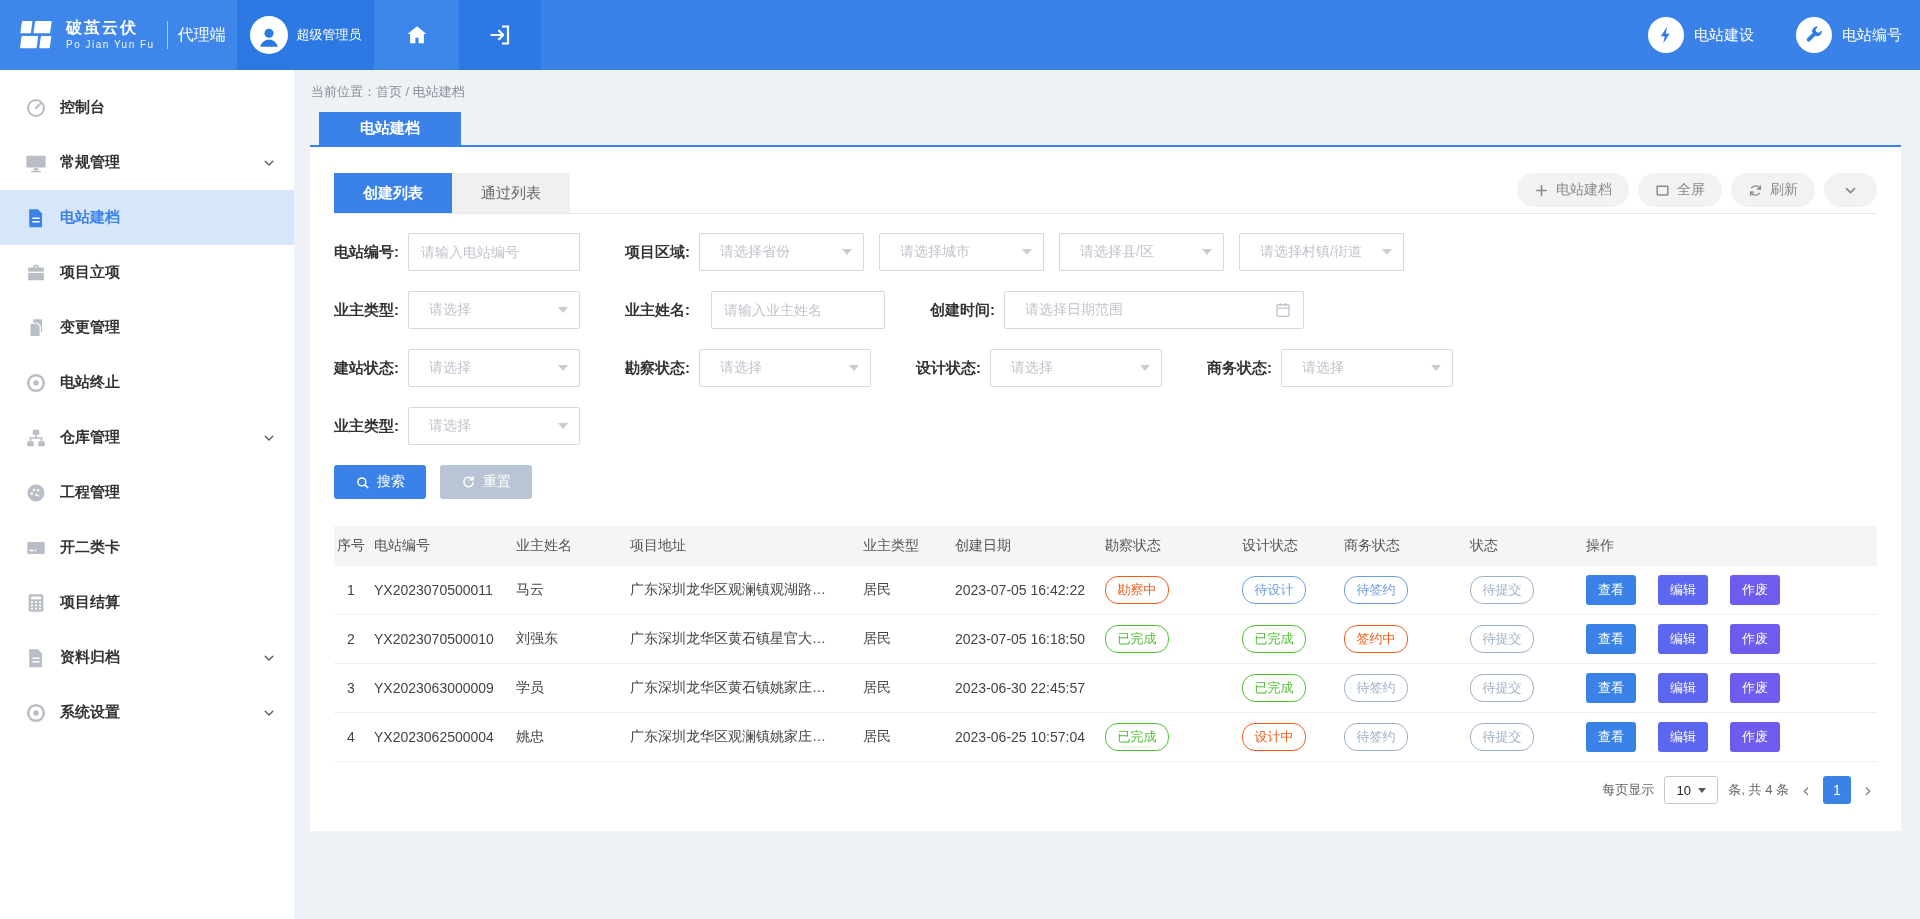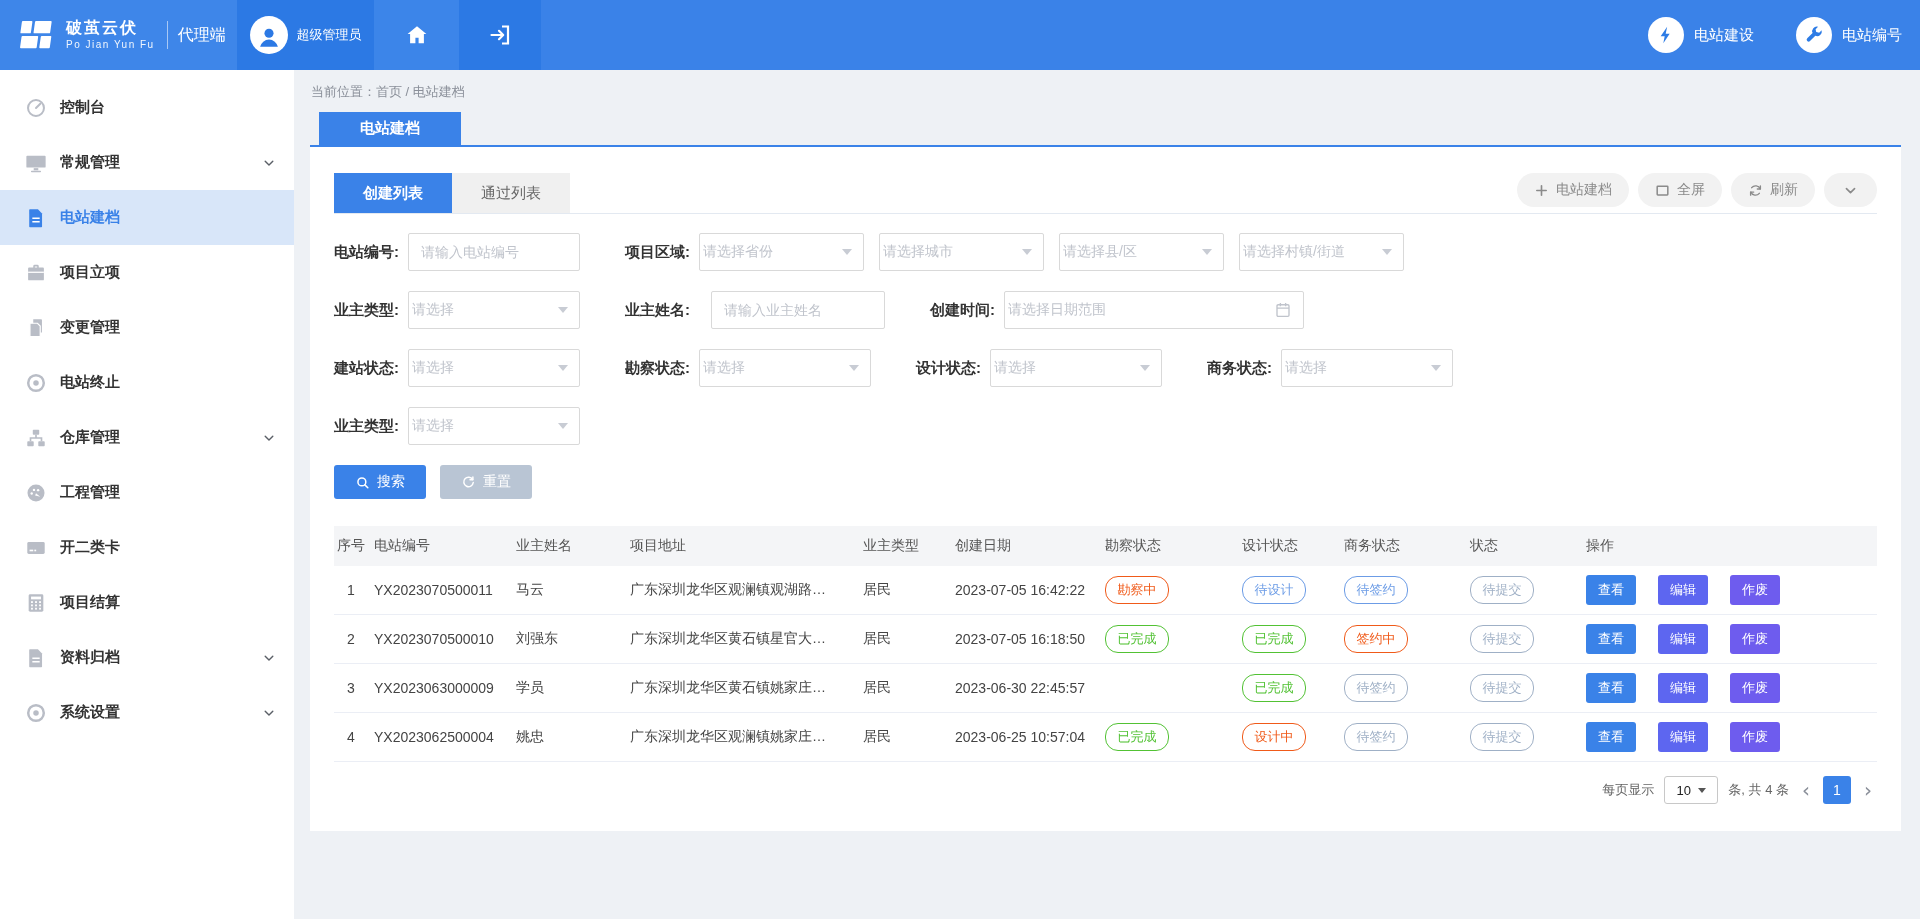--- a/index.html
+++ b/index.html
@@ -67,21 +67,21 @@
   .filters { padding-top:19px; }
   .f-row { display:flex; align-items:center; margin-bottom:20px; height:38px; }
   .field { display:flex; align-items:center; }
   .field + .field { margin-left:45px; }
   .field.joined { margin-left:15px; }
   .f-label { font-size:15px; color:#333; font-weight:700; margin-right:9px; white-space:nowrap; }
   .f-input { height:38px; border:1px solid #d9d9d9; border-radius:2px; padding:0 12px; font-size:14px; color:#333;
              font-family:inherit; outline:none; }
   .f-input::placeholder { color:#c0c4cc; }
   .f-select { height:38px; border:1px solid #d9d9d9; border-radius:2px; background:#fff; display:flex;
-              align-items:center; justify-content:space-between; padding:0 11px 0 3px; cursor:pointer; }
+              align-items:center; justify-content:space-between; padding:0 11px 0 20px; cursor:pointer; }
   .f-select .ph { font-size:14px; color:#c0c4cc; white-space:nowrap; overflow:hidden; }
   .caret { width:0; height:0; border-left:5px solid transparent; border-right:5px solid transparent;
            border-top:6px solid #c8ccd4; flex:none; }
   .cal { display:flex; flex:none; } .cal svg { width:18px; height:18px; }
 
   .actions-row { display:flex; gap:14px; margin-top:18px; }
   .btn-main { width:92px; height:34px; border:none; border-radius:3px; color:#fff; font-size:14px; font-family:inherit;
               display:flex; align-items:center; justify-content:center; gap:7px; cursor:pointer; }
   .btn-search { background:var(--accent); }
   .btn-reset { background:var(--reset); }

